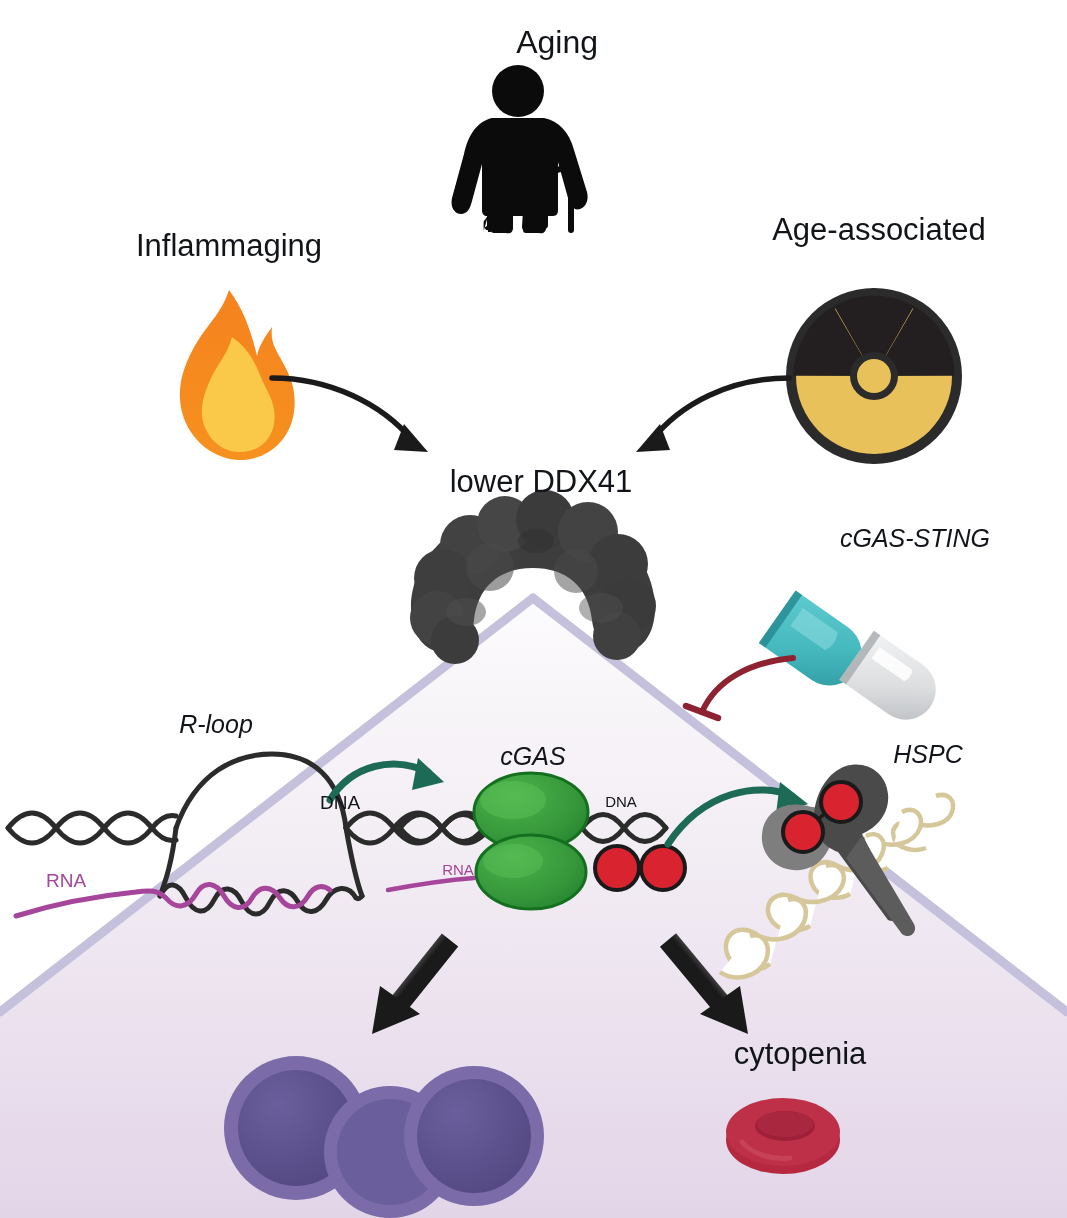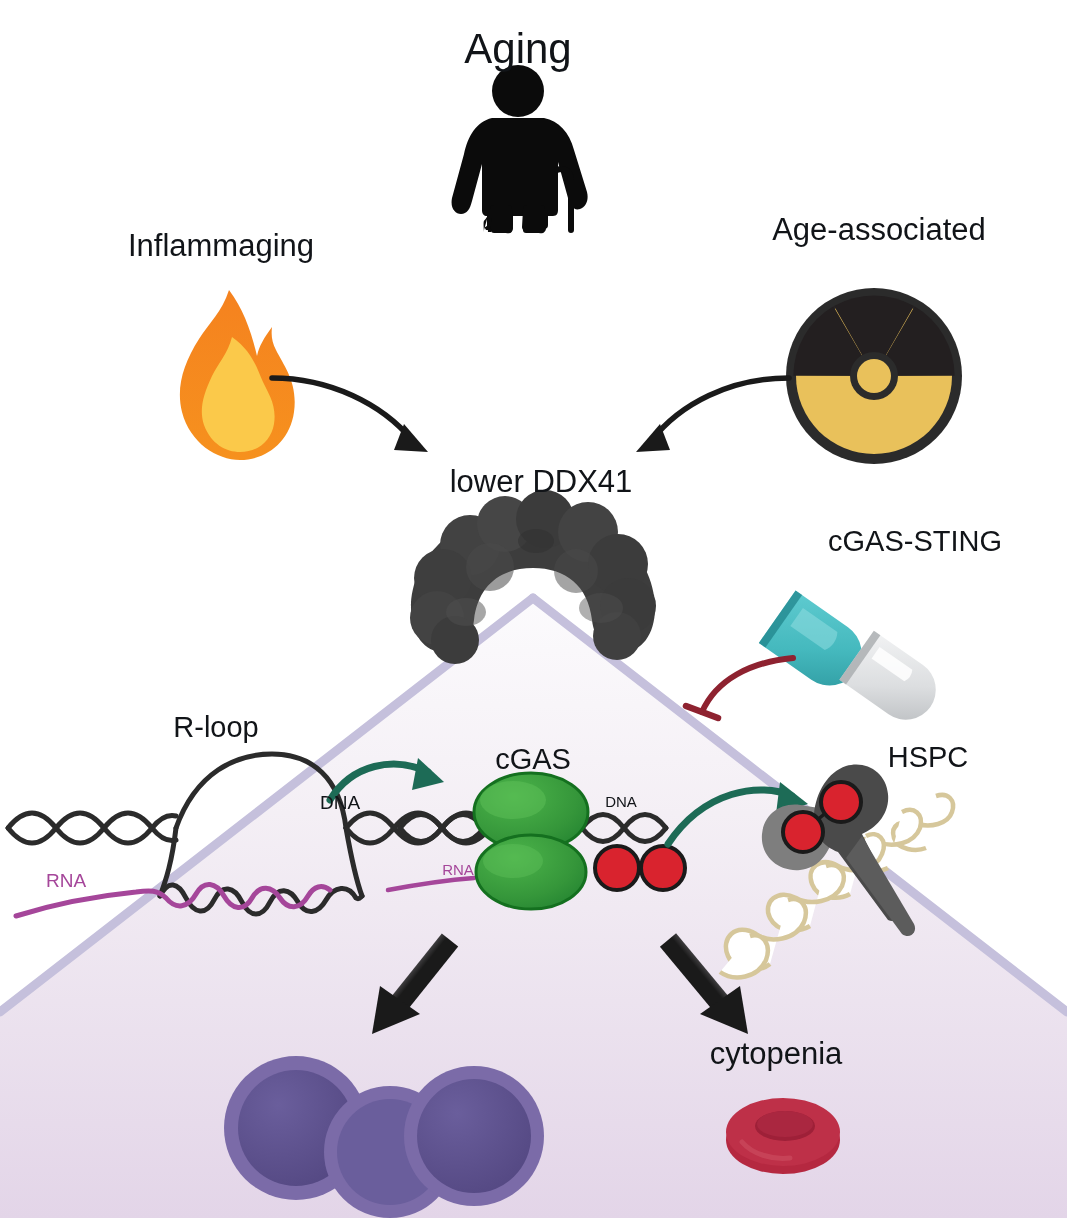--- a/index.html
+++ b/index.html
@@ -26,23 +26,23 @@
   }
   .lbl {
     position: absolute;
     color: #111418;
     font-family: "Liberation Sans", sans-serif;
     white-space: pre;
     text-align: center;
     line-height: 1.18;
     pointer-events: auto;
   }
-  .lbl-xl { font-size: 42px; }
+  .lbl-xl { font-size: 32px; text-align: right; }
   .lbl-lg { font-size: 31px; }
-  .lbl-md { font-size: 29px; }
+  .lbl-md { font-size: 25px; font-style: italic; }
   .lbl-sm { font-size: 19px; }
   .lbl-xs { font-size: 15px; }
   .lbl-rna { color: #a5469a; }
 </style>
 </head>
 <body>
 
 <div id="figure">
 
   <svg class="layer" viewBox="0 0 1067 1218">
@@ -330,21 +330,21 @@
       <ellipse cx="783" cy="1140" rx="57" ry="34" fill="#B52840"></ellipse>
       <ellipse cx="783" cy="1132" rx="57" ry="34" fill="#BE3048"></ellipse>
       <ellipse cx="785" cy="1126" rx="30" ry="15" fill="#9E2038"></ellipse>
       <ellipse cx="785" cy="1124" rx="28" ry="13" fill="#AA2740"></ellipse>
       <path d="M742,1142 C752,1154 772,1160 790,1158" stroke="#C9485C" stroke-width="5" fill="none" stroke-linecap="round" opacity="0.75"></path>
     </g>
   </svg>
 
   <div class="lbl lbl-xl" style="left:438px; top:24px; width:160px;">Aging</div>
 
-  <div class="lbl lbl-lg" style="left:96px; top:228px; width:250px;">Inflammaging</div>
+  <div class="lbl lbl-lg" style="left:104px; top:228px; width:250px;">Inflammaging</div>
 
   <div class="lbl lbl-lg" style="left:724px; top:212px; width:310px;">Age-associated</div>
 
   <div class="lbl lbl-lg" style="left:426px; top:464px; width:230px;">lower DDX41</div>
 
   <div class="lbl lbl-md" style="left:800px; top:524px; width:230px;">cGAS-STING</div>
 
   <div class="lbl lbl-md" style="left:146px; top:710px; width:140px;">R-loop</div>
 
   <div class="lbl lbl-sm" style="left:310px; top:792px; width:60px;">DNA</div>
@@ -353,15 +353,15 @@
 
   <div class="lbl lbl-md" style="left:473px; top:742px; width:120px;">cGAS</div>
 
   <div class="lbl lbl-xs" style="left:596px; top:793px; width:50px;">DNA</div>
 
   <div class="lbl lbl-xs lbl-rna" style="left:433px; top:861px; width:50px;">RNA</div>
 
   <div class="lbl lbl-md" style="left:858px; top:740px; width:140px;">HSPC</div>
 
 
-  <div class="lbl lbl-lg" style="left:676px; top:1036px; width:200px;">cytopenia</div>
+  <div class="lbl lbl-lg" style="left:700px; top:1036px; width:200px;">cytopenia</div>
 
 </div>
 
 </body></html>

